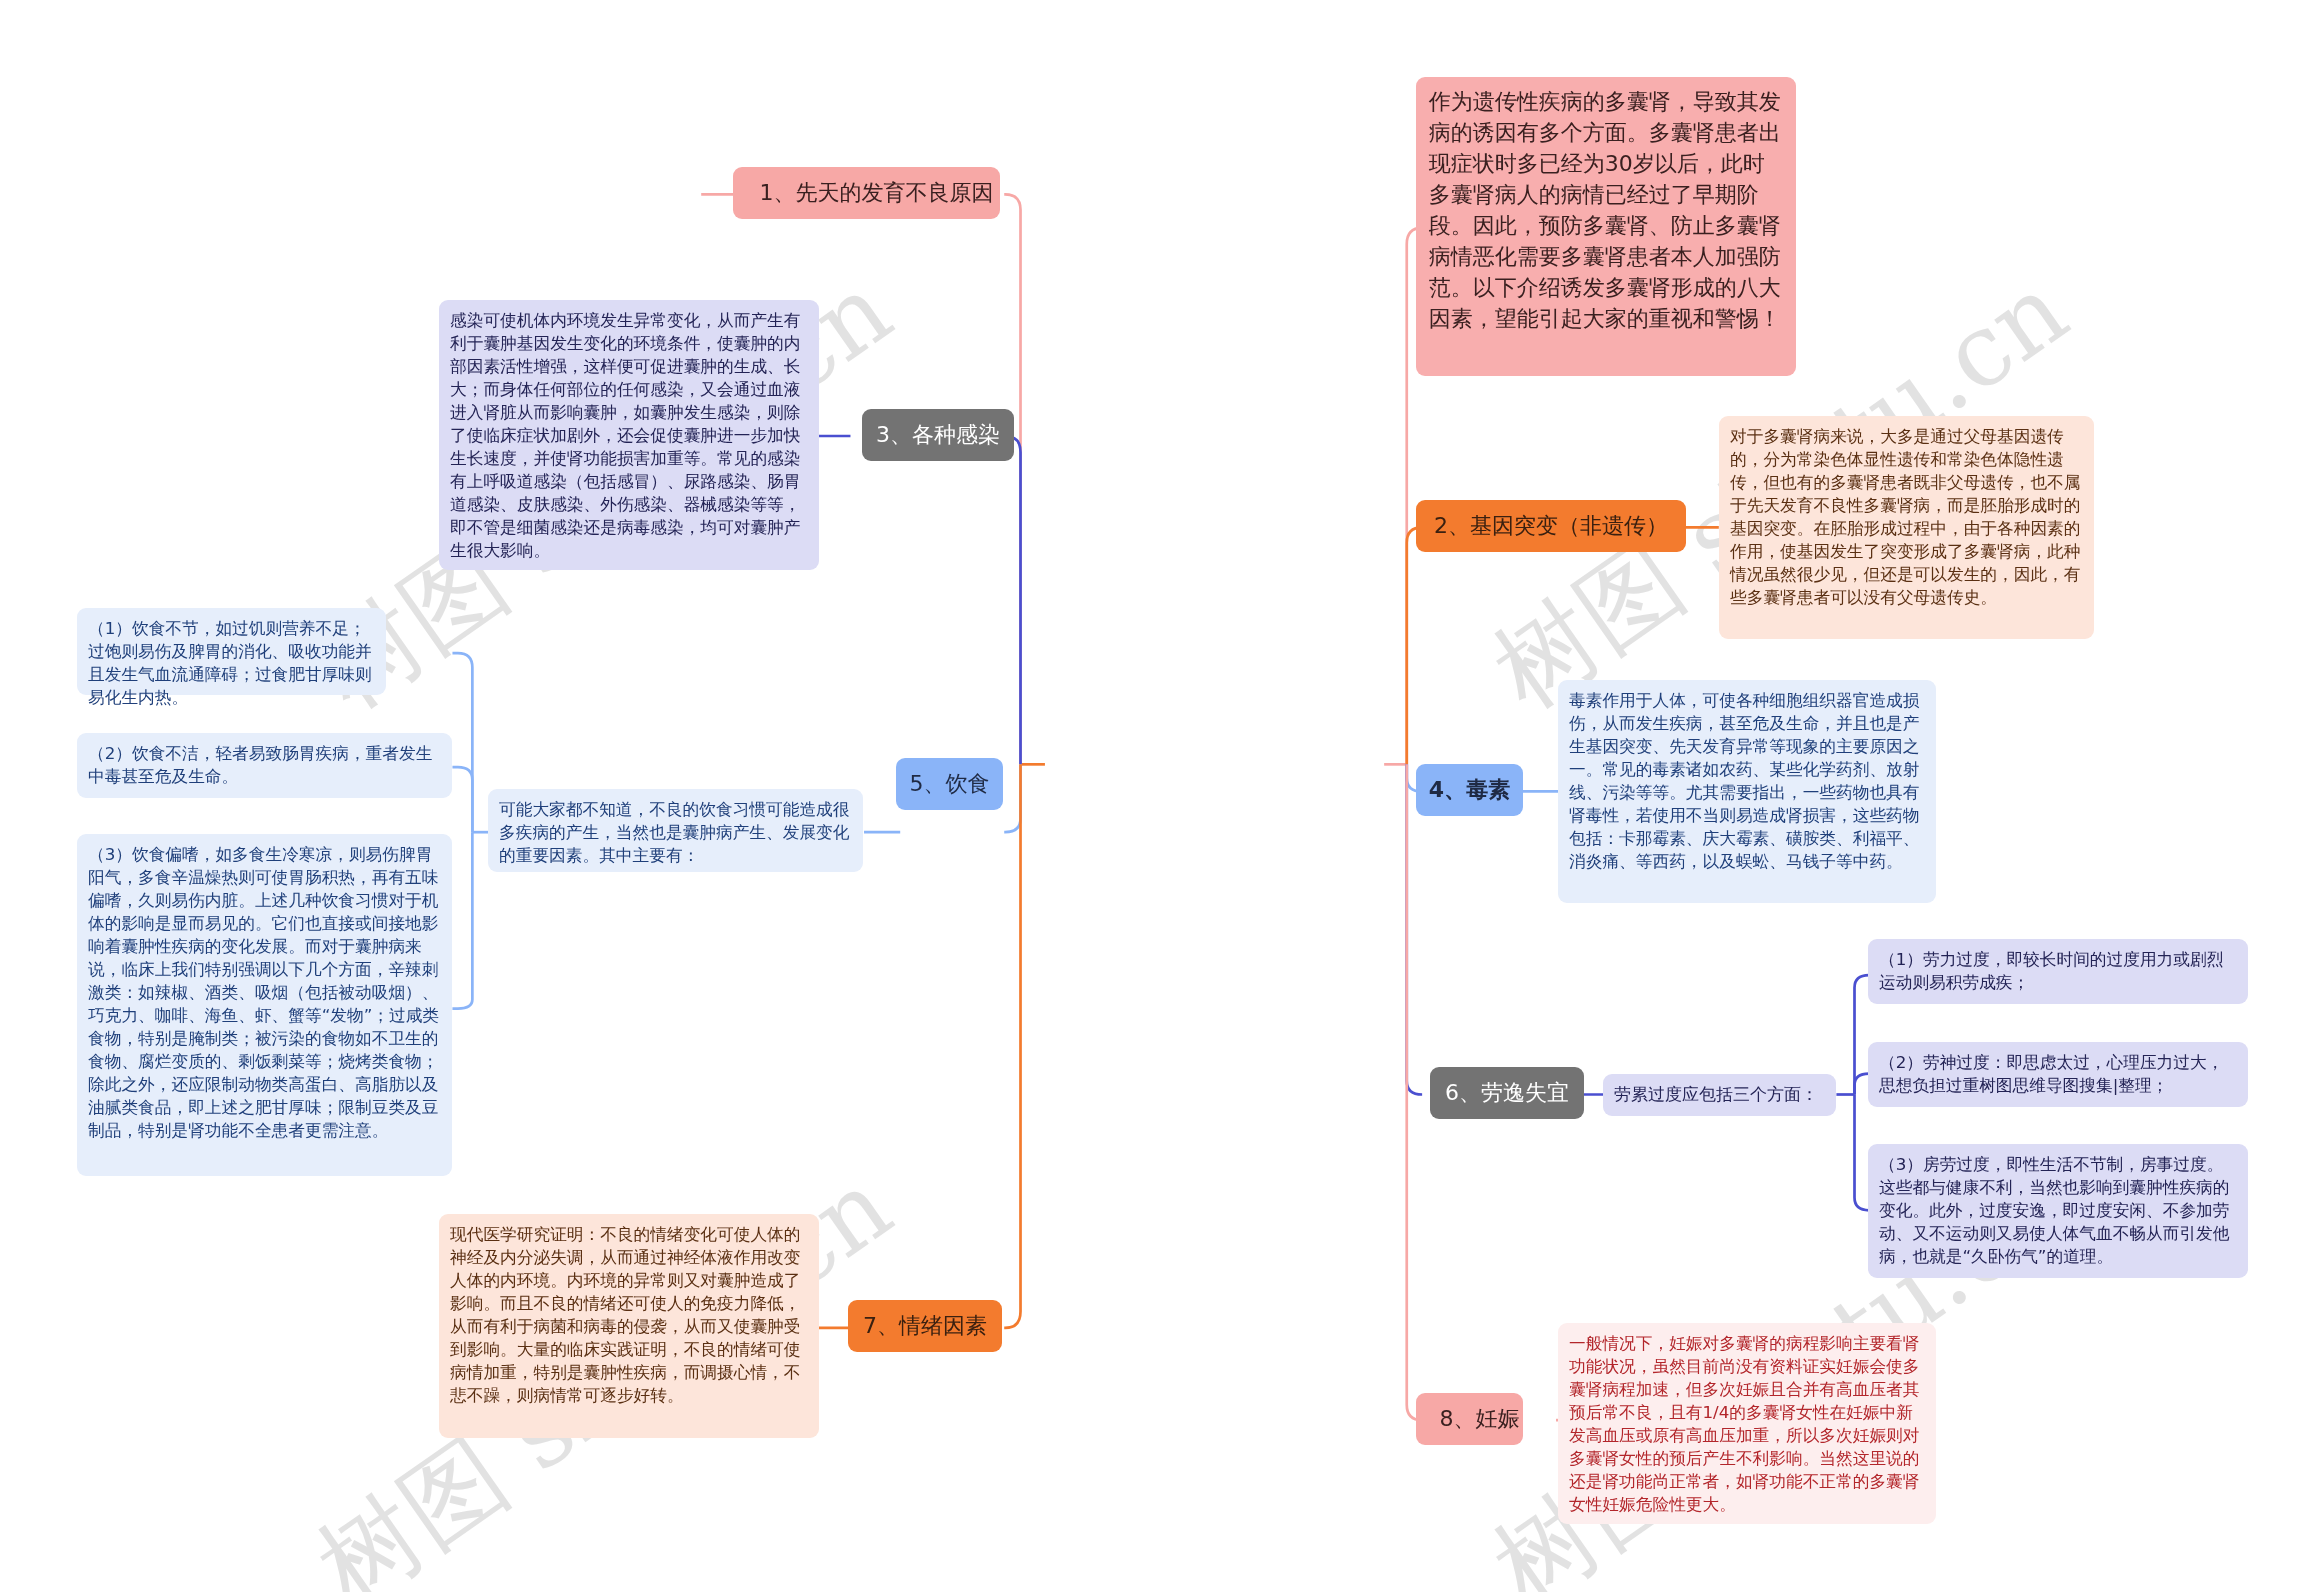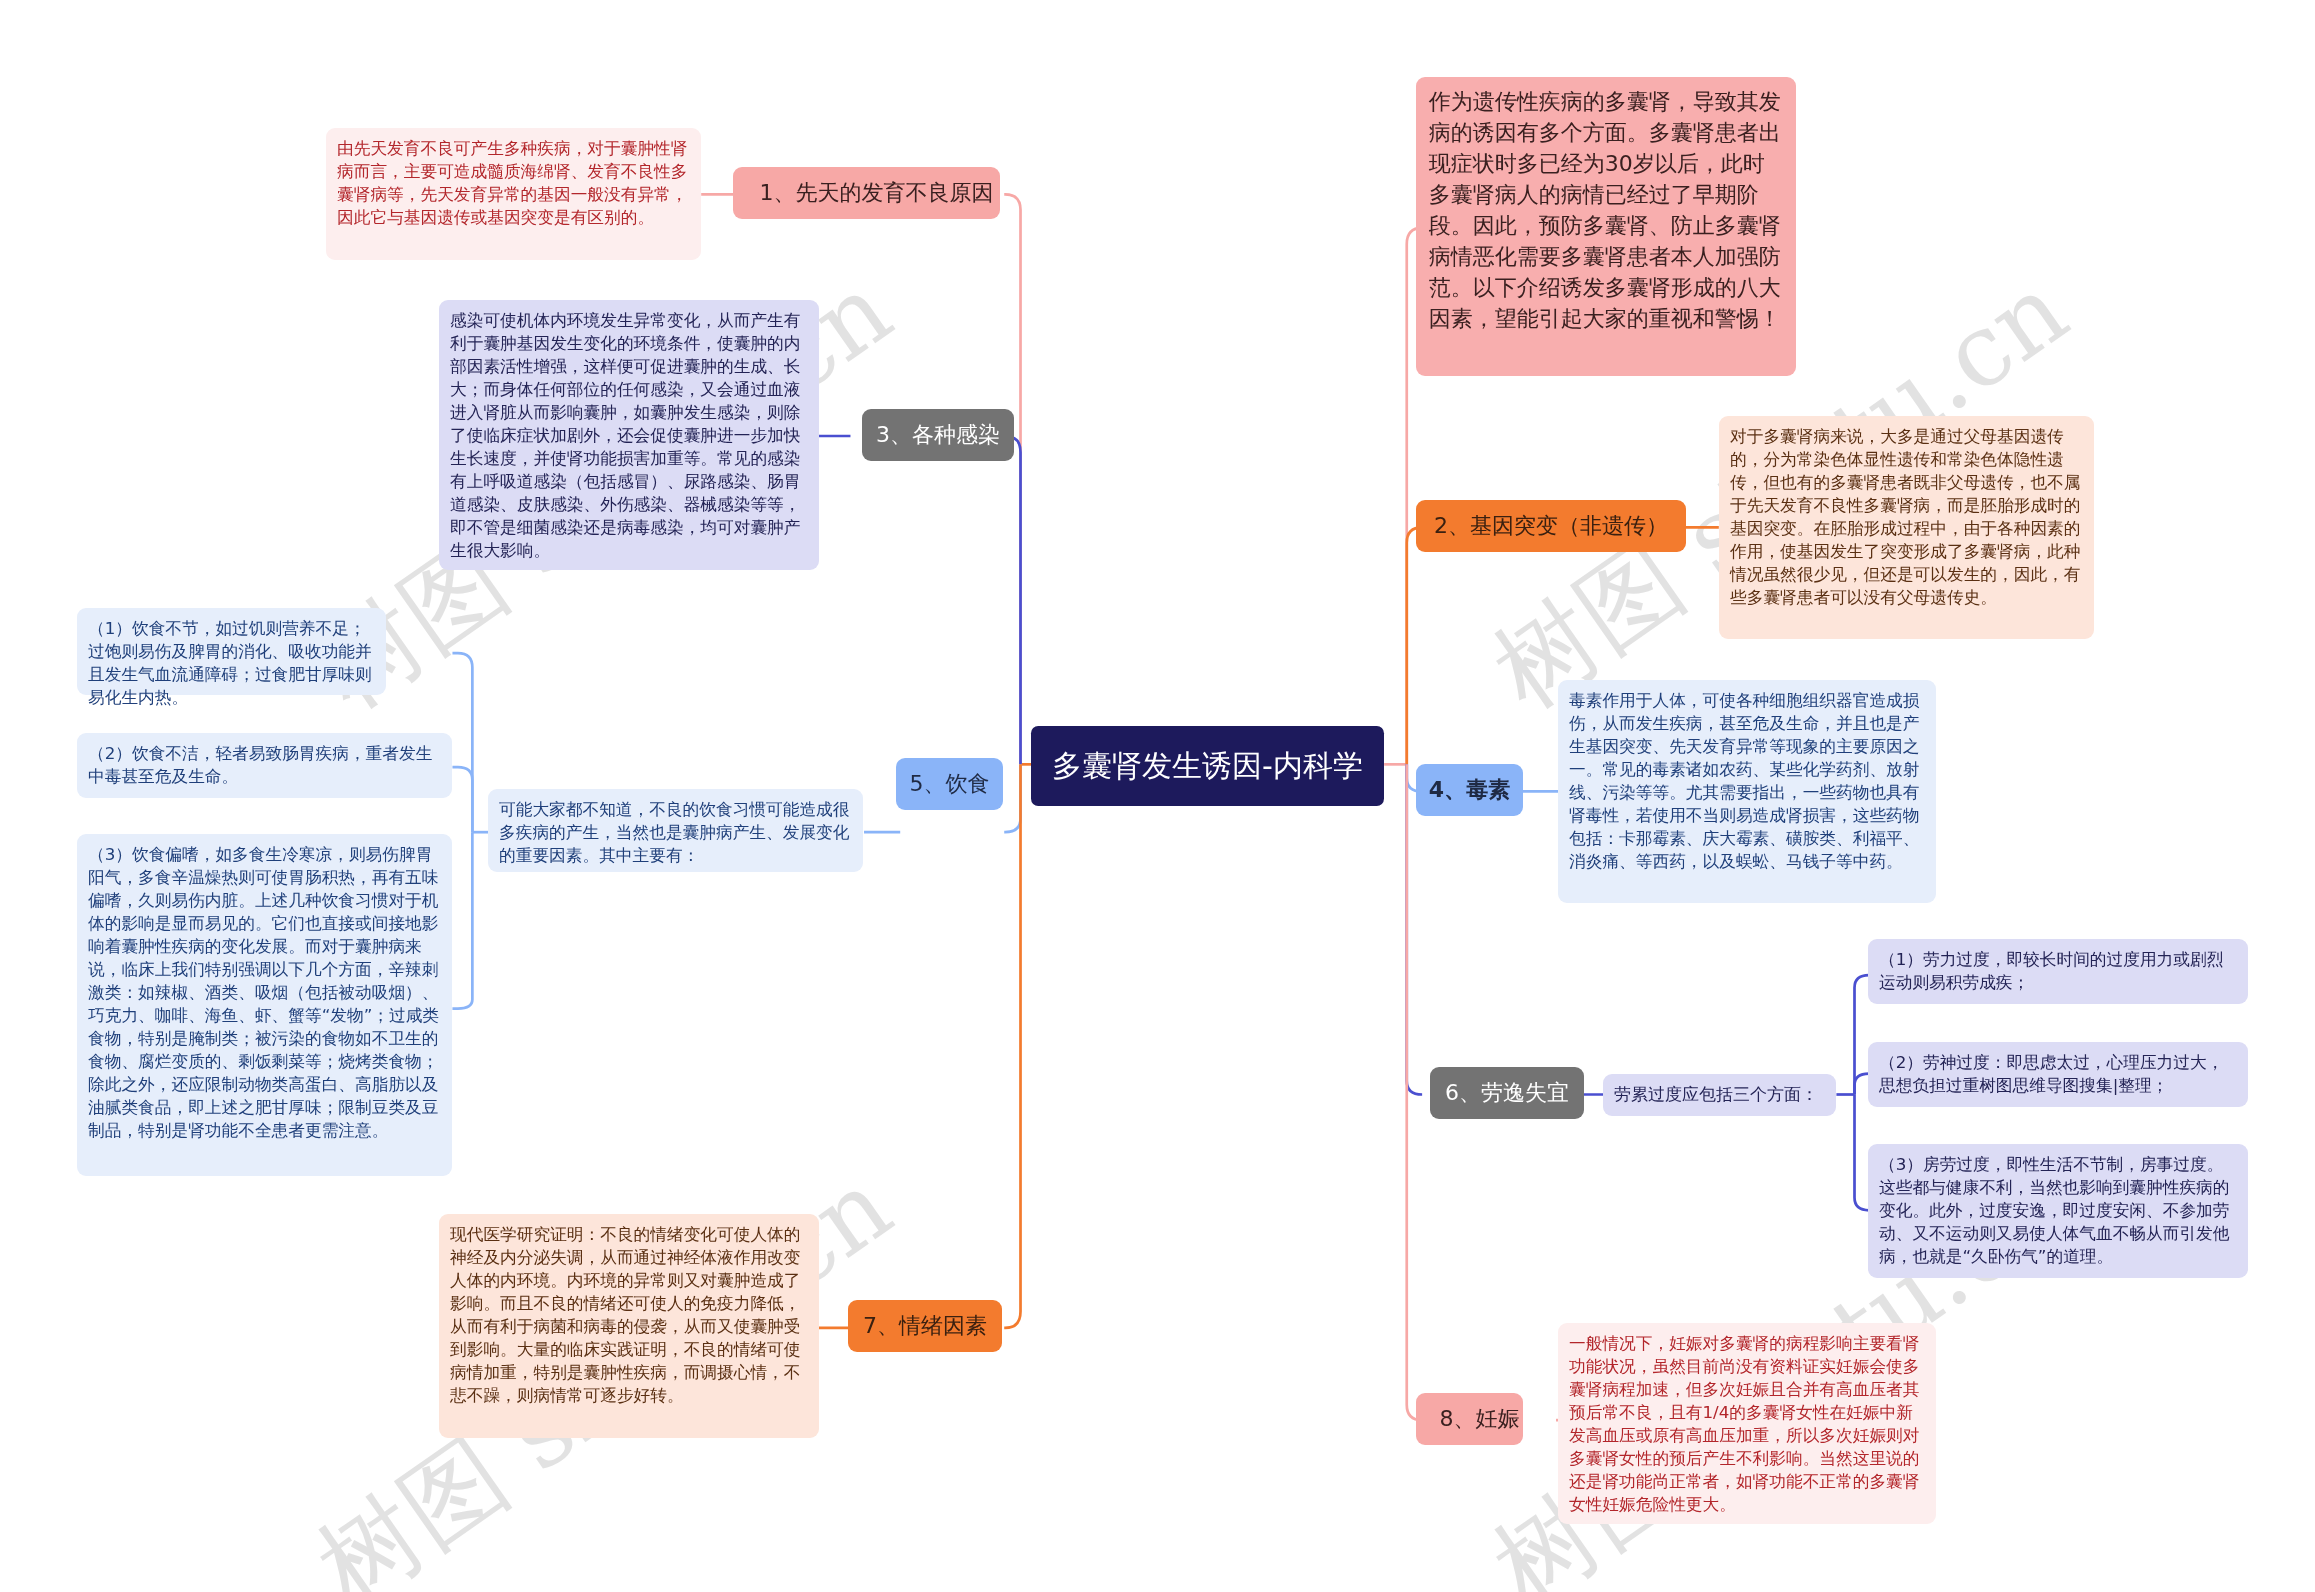--- a/index.html
+++ b/index.html
@@ -80,29 +80,23 @@
 
       <path d="M2030 1210 H2050" stroke="#4a4fd0"></path>
       <path d="M2050 1210 V1092 Q2050 1078 2066 1078 H2072" stroke="#4a4fd0"></path>
       <path d="M2050 1210 V1200 Q2050 1187 2066 1187 H2072" stroke="#4a4fd0"></path>
       <path d="M2050 1210 V1324 Q2050 1338 2066 1338 H2072" stroke="#4a4fd0"></path>
 
       <path d="M1720 1570 H1728" stroke="#f7a8a6"></path>
     </g>
   </svg>
 
-  <div class="node root" style="left:1031px;top:726px;width:353px;height:80px;">
-    <span>多囊肾发生诱因-内科学</span>
-  </div>
 
   <div class="node topic t-pink" style="left:733px;top:167px;width:267px;height:52px;">
     <span>1、先天的发育不良原因</span>
-  </div>
-  <div class="node note n-pinklight" style="left:326px;top:128px;width:375px;height:132px;">
-    <span>由先天发育不良可产生多种疾病，对于囊肿性肾病而言，主要可造成髓质海绵肾、发育不良性多囊肾病等，先天发育异常的基因一般没有异常，因此它与基因遗传或基因突变是有区别的。</span>
   </div>
 
   <div class="node topic t-indigo" style="left:848px;top:409px;width:152px;height:52px;">
     <span>3、各种感染</span>
   </div>
   <div class="node note n-lavender" style="left:439px;top:300px;width:380px;height:270px;">
     <span>感染可使机体内环境发生异常变化，从而产生有利于囊肿基因发生变化的环境条件，使囊肿的内部因素活性增强，这样便可促进囊肿的生成、长大；而身体任何部位的任何感染，又会通过血液进入肾脏从而影响囊肿，如囊肿发生感染，则除了使临床症状加剧外，还会促使囊肿进一步加快生长速度，并使肾功能损害加重等。常见的感染有上呼吸道感染（包括感冒）、尿路感染、肠胃道感染、皮肤感染、外伤感染、器械感染等等，即不管是细菌感染还是病毒感染，均可对囊肿产生很大影响。</span>
   </div>
 
   <div class="node topic t-lightblue" style="left:896px;top:758px;width:107px;height:52px;">

